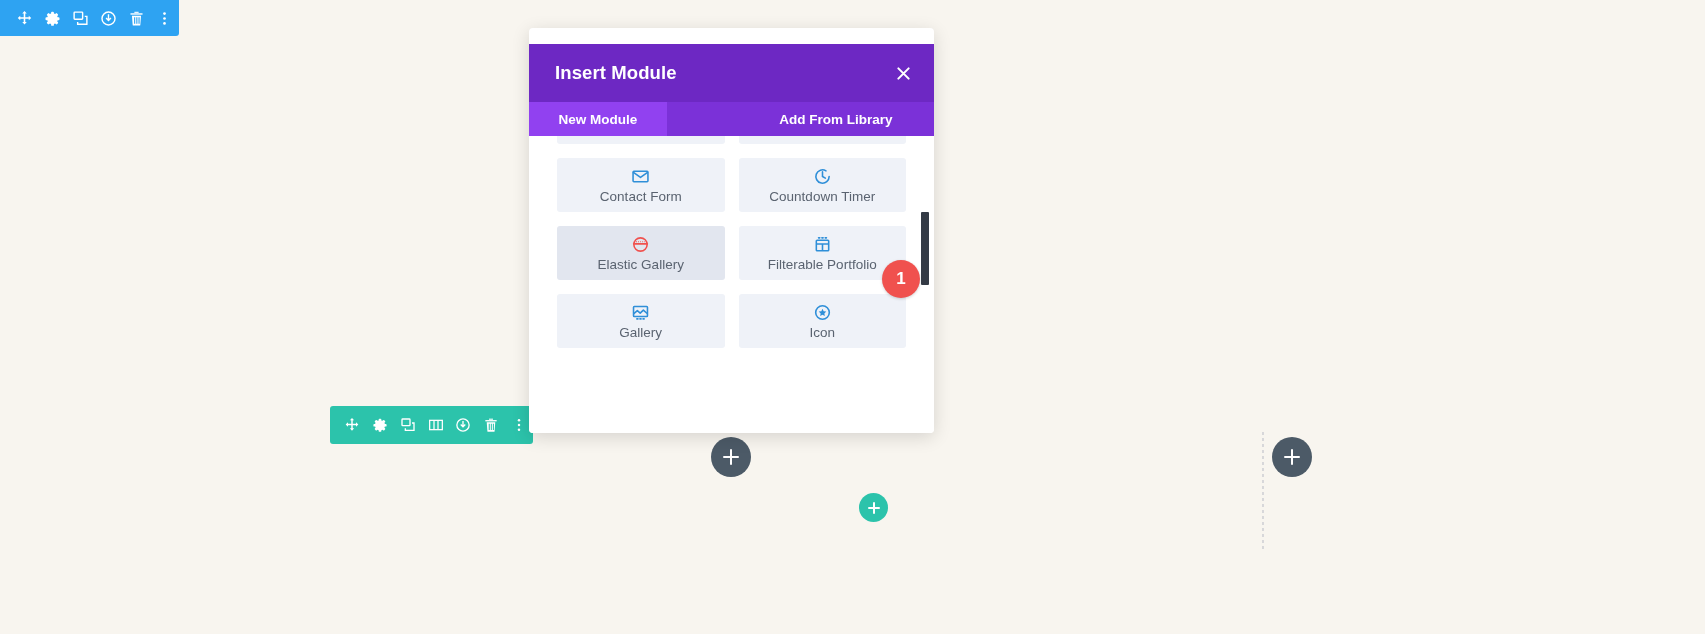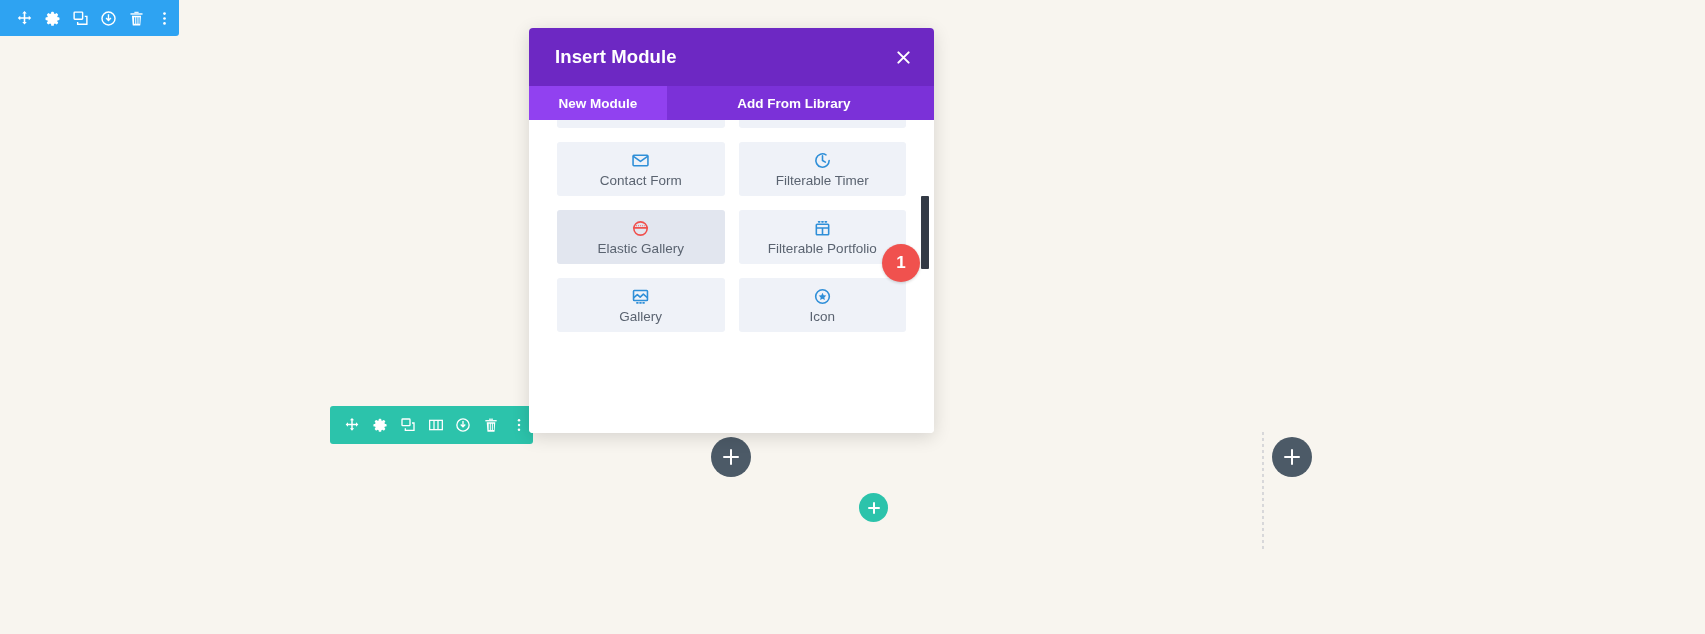--- a/index.html
+++ b/index.html
@@ -134,20 +134,21 @@
     overflow: hidden;
     box-shadow: 0 4px 18px rgba(0,0,0,.14);
   }
 
   .modal-header {
     height: 58px;
     background: #6d28c3;
     display: flex;
     align-items: center;
     padding: 0 14px 0 26px;
+    margin-top: 16px;
   }
   .modal-title {
     color: #fff;
     font-size: 18.5px;
     font-weight: bold;
     letter-spacing: .1px;
     flex: 1;
   }
   .modal-close {
     width: 34px; height: 34px;
@@ -166,21 +167,21 @@
     display: flex;
     align-items: center;
     justify-content: center;
     color: #fff;
     font-size: 13.5px;
     font-weight: bold;
     cursor: pointer;
     height: 100%;
   }
   .modal-tab.tab-new { width: 138px; background: #9141f0; }
-  .modal-tab.tab-library { width: 166px; background: #7b31d8; }
+  .modal-tab.tab-library { width: 166px; background: #7b31d8; margin-left: 42px; }
 
   .modal-body {
     position: relative;
     height: 313px;
     background: #fff;
     overflow: hidden;
   }
 
   .module-grid {
     position: absolute;
@@ -392,21 +393,21 @@
             </span>
             <span class="m-label">Contact Form</span>
           </div>
           <div class="module-card">
             <span class="m-icon">
               <svg width="19" height="19" viewBox="0 0 24 24" fill="none" stroke="currentColor" stroke-width="2" stroke-linecap="round">
                 <path d="M20.4 12a8.4 8.4 0 1 1-4-7.15"></path>
                 <path d="M12 6.2V12l3.6 2.1"></path>
               </svg>
             </span>
-            <span class="m-label">Filterable Timer</span>
+            <span class="m-label">Countdown Timer</span>
           </div>
           <div class="module-card is-hovered">
             <span class="m-icon">
               <svg width="19" height="19" viewBox="0 0 24 24" fill="none" stroke="#f0514e" stroke-width="2">
                 <circle cx="12" cy="12" r="8.4"></circle>
                 <path d="M3.6 11.2h16.8" stroke-width="2.4" stroke-linecap="round"></path>
                 <path d="M6.4 8.6h11.2" stroke-width="1.3" stroke-dasharray="1.1 1.5"></path>
               </svg>
             </span>
             <span class="m-label">Elastic Gallery</span>

